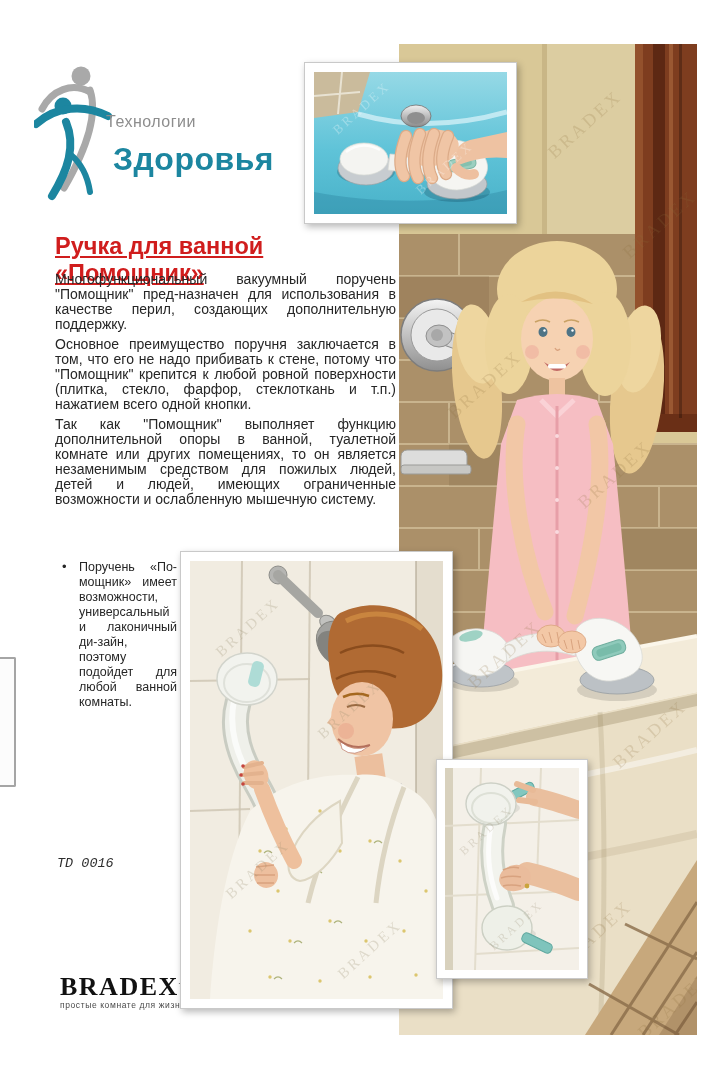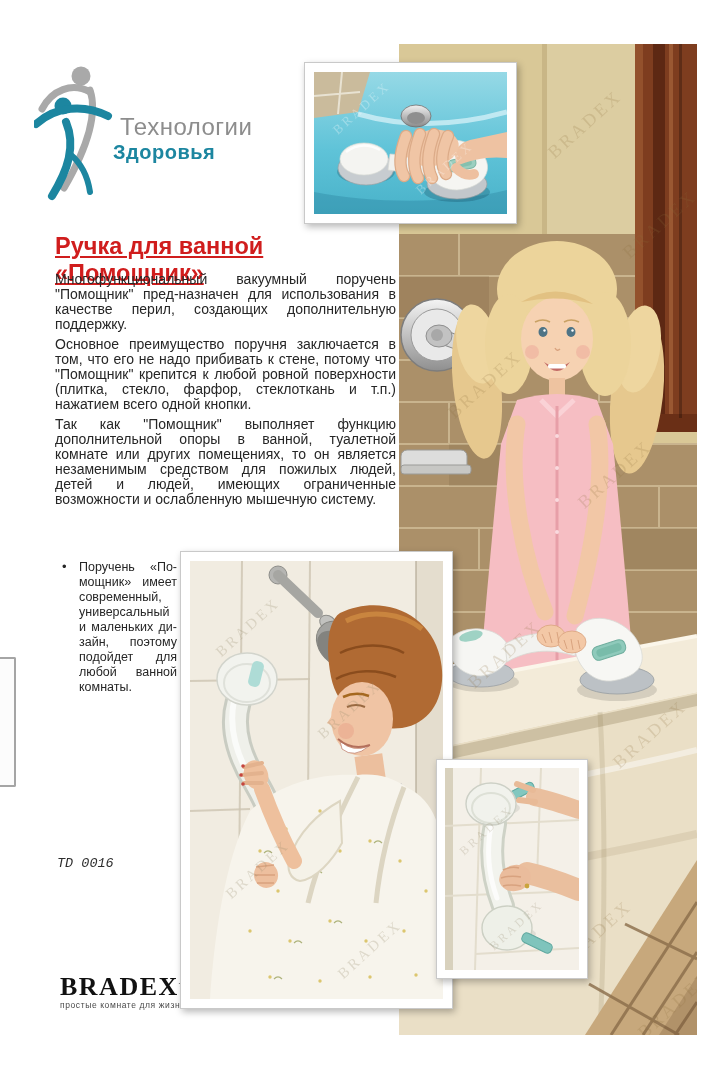--- a/index.html
+++ b/index.html
@@ -4,22 +4,22 @@
 <style>
   html,body{margin:0;padding:0;}
   body{
     width:720px;height:1080px;background:#ffffff;position:relative;
     font-family:"Liberation Sans", sans-serif;overflow:hidden;
   }
   .abs{position:absolute;}
 
   
   .logo-icon{left:34px;top:62px;width:80px;height:140px;}
-  .logo-line1{left:120px;top:113px;font-size:24px;color:#8d8d8d;letter-spacing:.5px;}
-  .logo-line2{left:113px;top:141px;font-size:20px;font-weight:bold;color:#1c86a0;letter-spacing:.5px;}
+  .logo-line1{left:106px;top:113px;font-size:16px;color:#8d8d8d;letter-spacing:.5px;}
+  .logo-line2{left:113px;top:141px;font-size:32px;font-weight:bold;color:#1c86a0;letter-spacing:.5px;}
 
   
   .title{left:55px;top:233px;width:350px;margin:0;font-size:23.5px;font-weight:bold;color:#d01d1d;text-decoration:underline;}
   .copy{left:55px;top:272px;width:341px;font-size:14px;line-height:15px;color:#262626;text-align:justify;}
   .copy p{margin:0 0 5px 0;}
   .bullet{position:relative;padding-left:24px;margin:4px 0 5px 0;}
   .bullet::before{content:"\2022";position:absolute;left:7px;top:-1px;font-size:13px;color:#262626;}
   .narrowcol{left:55px;top:556px;width:122px;font-size:12.5px;line-height:15px;color:#262626;text-align:justify;}
   .narrowcol .bullet{margin-bottom:8px;}
 
@@ -280,21 +280,21 @@
 
 <h1 class="abs title">Ручка для ванной «Помощник»</h1>
 
 <div class="abs copy">
   <p>Многофункциональный вакуумный поручень "Помощник" пред-назначен для использования в качестве перил, создающих дополнительную поддержку.</p>
   <p>Основное преимущество поручня заключается в том, что его не надо прибивать к стене, потому что "Помощник" крепится к любой ровной поверхности (плитка, стекло, фарфор, стеклоткань и т.п.) нажатием всего одной кнопки.</p>
   <p>Так как "Помощник" выполняет функцию дополнительной опоры в ванной, туалетной комнате или других помещениях, то он является незаменимым средством для пожилых людей, детей и людей, имеющих ограниченные возможности и ослабленную мышечную систему.</p>
 </div>
 
 <div class="abs narrowcol">
-  <div class="bullet">Поручень «По-мощник» имеет современный, универсальный и маленьких ди-зайн, поэтому подойдет для любой ванной комнаты.</div>
+  <div class="bullet">Поручень «По-мощник» имеет возможности, универсальный и лаконичный ди-зайн, поэтому подойдет для любой ванной комнаты.</div>
 </div>
 
 <div class="abs frame woman">
   <div class="photo">
     <svg width="253" height="438" viewBox="0 0 253 438" xmlns="http://www.w3.org/2000/svg">
       <rect width="253" height="438" fill="#f1ece1"></rect>
       <g stroke="rgba(205,196,178,.8)" stroke-width="2">
         <line x1="52" y1="0" x2="48" y2="438"></line>
           <line x1="120" y1="0" x2="118" y2="240"></line>
         <line x1="0" y1="120" x2="120" y2="118"></line>

